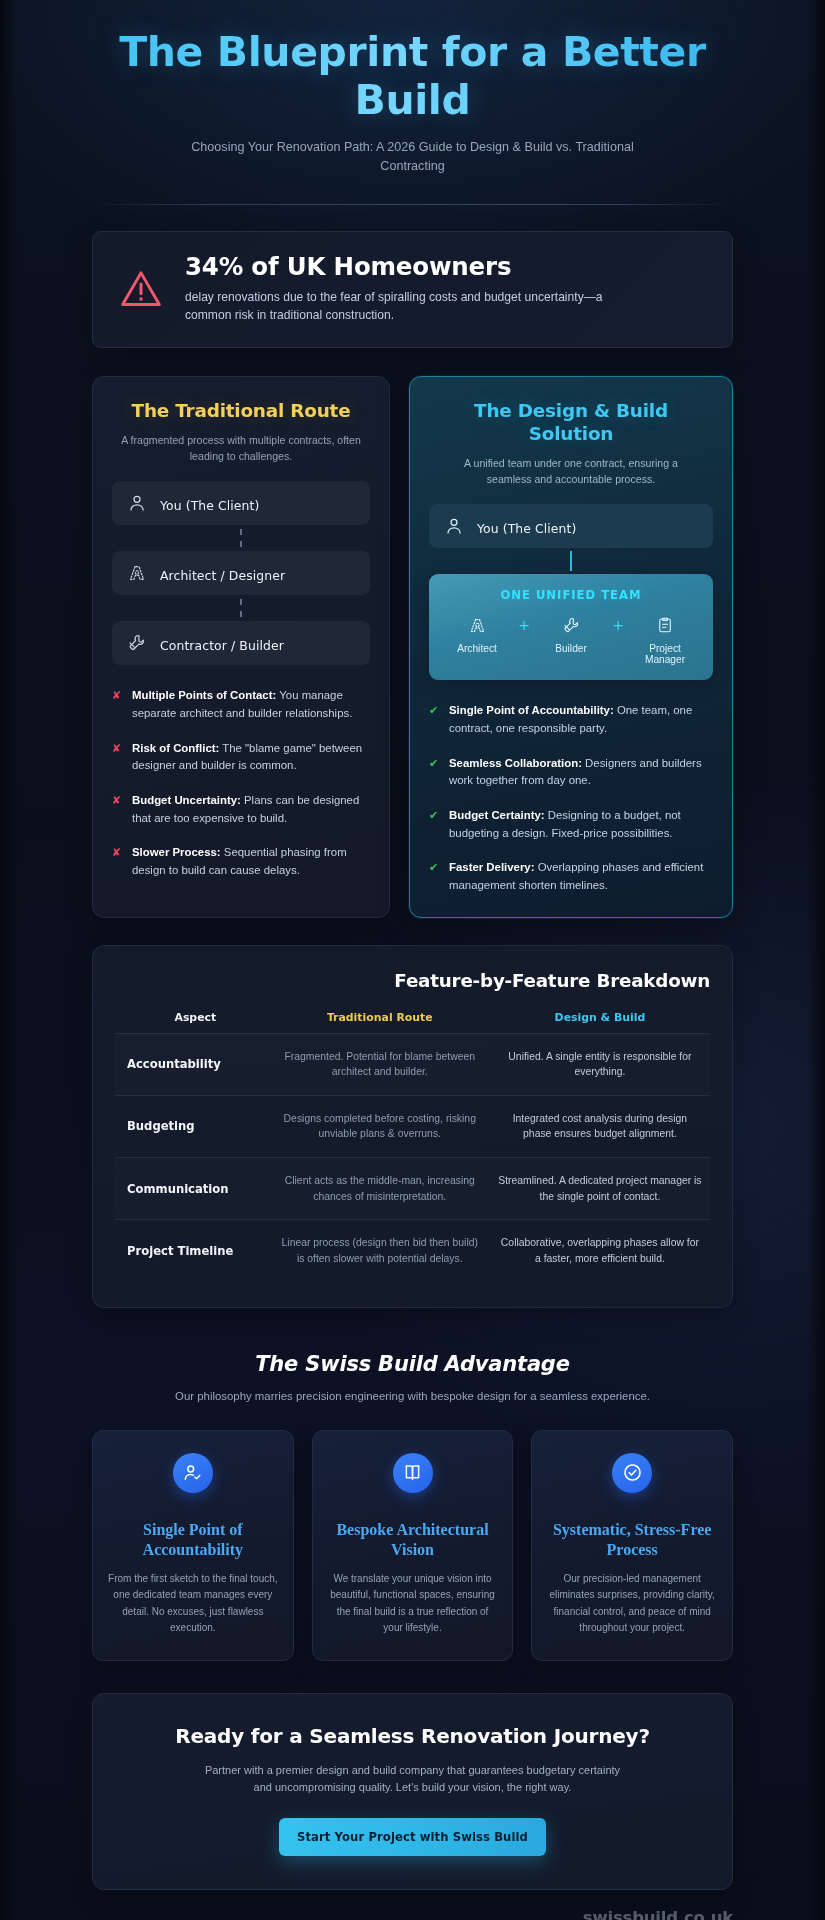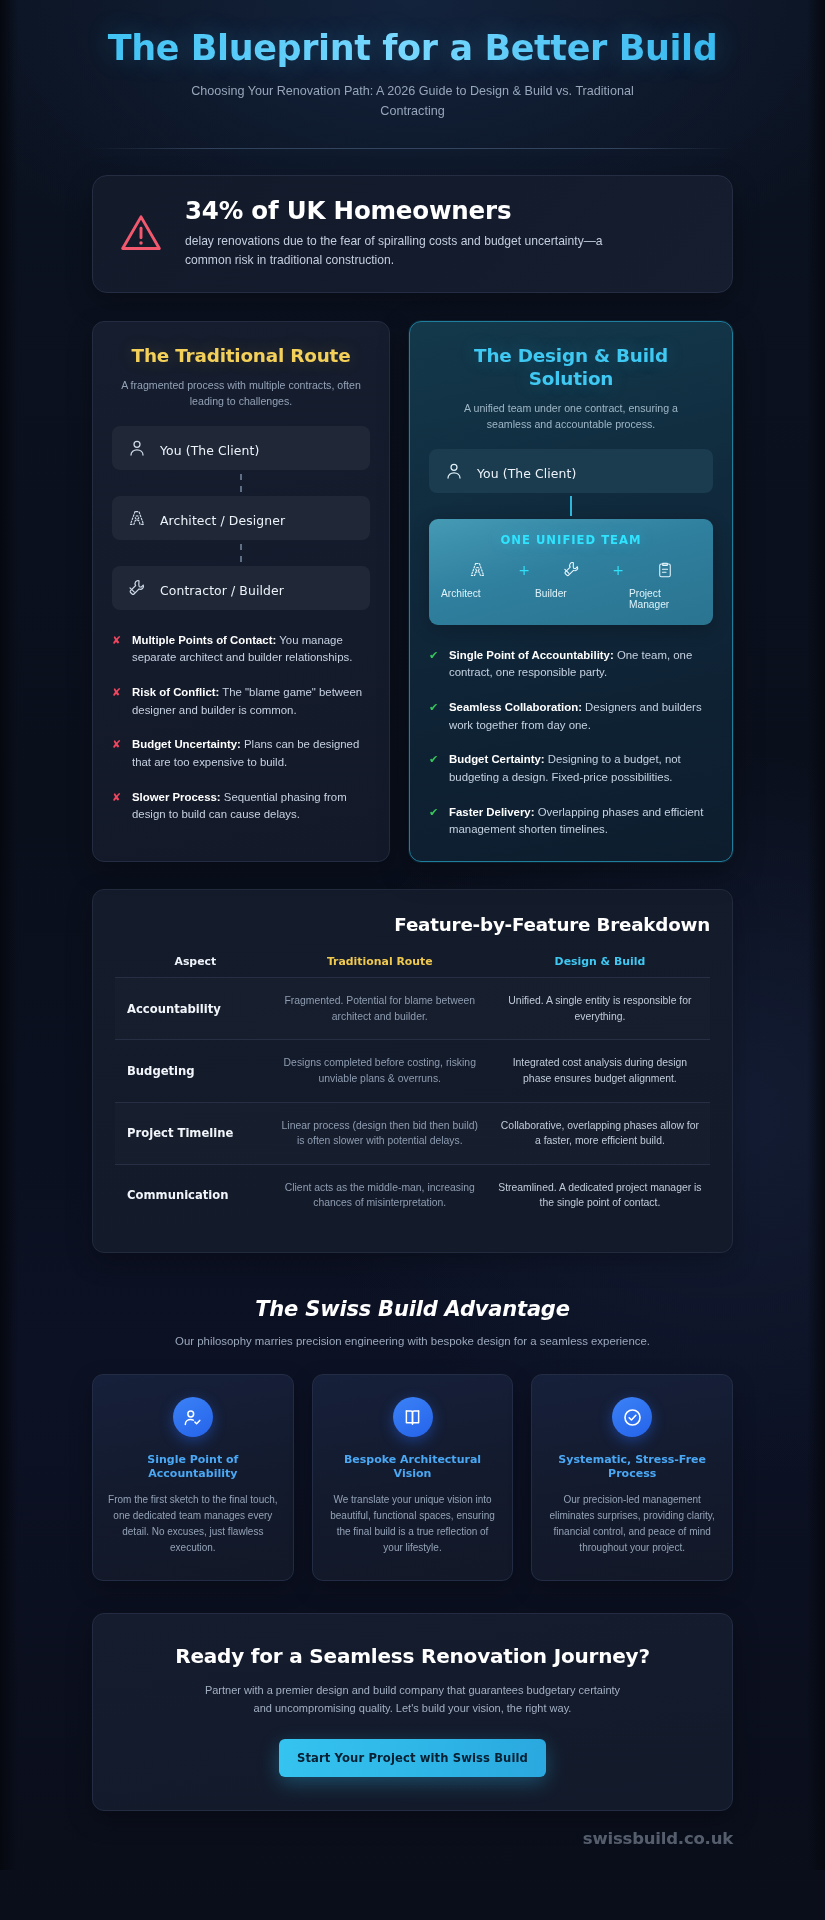--- a/index.html
+++ b/index.html
@@ -16,21 +16,21 @@
       radial-gradient(ellipse 620px 520px at 88% 58%, #131c33 0%, rgba(10,15,28,0) 70%),
       linear-gradient(180deg, #0b1220 0%, #0a0f1c 42%, #0c1124 72%, #0a0e1a 100%);
     color: #e7edf6;
   }
   .page { width: 825px; padding: 0 0 0 0; position: relative; }
   .inner { width: 825px; padding: 0 92px; }
 
   
   .hero { padding: 20px 0 0; text-align: center; }
   .hero h1 {
-    font-size: 35px;
+    font-size: 41px;
     line-height: 1.18;
     font-weight: 700;
     letter-spacing: -0.4px;
     color: #45c8f5;
     background: linear-gradient(92deg,#3fc4f4 0%,#7fdcff 48%,#35b9ef 100%);
     -webkit-background-clip: text;
     -webkit-text-fill-color: transparent;
     background-clip: text;
     text-shadow: 0 0 26px rgba(56,180,240,.28);
     padding: 8px 0 0;
@@ -47,21 +47,21 @@
     height: 1px; margin: 27px 0 0;
     background: linear-gradient(90deg, rgba(120,150,190,0) 0%, rgba(124,154,194,.32) 18%, rgba(124,154,194,.34) 82%, rgba(120,150,190,0) 100%);
   }
 
   
   .stat-wrap { padding: 26px 0 0; }
   .stat {
     display: flex; align-items: center; gap: 22px;
     background: linear-gradient(135deg,#131a2a 0%,#141b2c 55%,#151d2f 100%);
     border: 1px solid #242d42;
-    border-radius: 15px;
+    border-radius: 9px;
     padding: 21px 24px 23px 26px;
     box-shadow: 0 8px 26px rgba(0,0,0,.30);
   }
   .warn-ico { flex: 0 0 auto; width: 44px; height: 44px; }
   .stat-txt { flex: 1 1 auto; }
   .stat-txt .big {
     font-size: 24.5px; font-weight: 700; color: #ffffff;
     letter-spacing: -0.2px; line-height: 1.18;
   }
   .stat-txt .small {
@@ -122,21 +122,21 @@
     box-shadow: 0 4px 18px rgba(0,0,0,.22);
   }
   .unified .ut-title {
     font-size: 11.6px; font-weight: 700; color: #30e3ff; letter-spacing: 1.0px;
     text-shadow: 0 0 14px rgba(40,220,255,.35);
   }
   .unified .ut-row {
     display: flex; align-items: flex-start; justify-content: center; gap: 0;
     margin-top: 13px;
   }
-  .ut-item { flex: 0 0 auto; width: 72px; text-align: left; }
+  .ut-item { flex: 0 0 auto; width: 72px; text-align: center; }
   .ut-item .ico { height: 20px; display: flex; align-items: center; justify-content: center; }
   .ut-item .lbl {
     margin-top: 8px; font-size: 10.2px; color: #dff3fb;
     font-family: "Liberation Sans", sans-serif;
   }
   .ut-plus { flex: 0 0 auto; width: 22px; text-align: center; color: #2fe0f8; font-size: 14px; line-height: 20px; }
 
   
   .bullets { margin-top: 22px; }
   .bullet { display: flex; gap: 9px; margin-bottom: 17px; }
@@ -195,22 +195,23 @@
     box-shadow: 0 8px 22px rgba(0,0,0,.26);
   }
   .adv-circle {
     width: 40px; height: 40px; margin: 0 auto;
     border-radius: 50%;
     background: linear-gradient(150deg,#3b82f6 0%,#2563eb 100%);
     display: flex; align-items: center; justify-content: center;
     box-shadow: 0 4px 14px rgba(37,99,235,.45);
   }
   .adv-card h4 {
-    margin-top: 16px; font-size: 11px; font-weight: 700; line-height: 1.3;
+    margin-top: 27px; font-size: 16px; font-weight: 700; line-height: 1.3;
     color: #4aa8f5;
+    font-family: Liberation Serif, serif;
   }
   .adv-card p {
     margin-top: 10px; font-size: 10px; line-height: 1.62; color: #93a2b7;
     font-family: "Liberation Sans", sans-serif;
   }
 
   
   .cta {
     margin: 32px 0 0;
     background: linear-gradient(172deg,#141c2e 0%,#131a2a 100%);
@@ -434,28 +435,28 @@
             <td class="aspect">Accountability</td>
             <td class="cell">Fragmented. Potential for blame between architect and builder.</td>
             <td class="cell db">Unified. A single entity is responsible for everything.</td>
           </tr>
           <tr>
             <td class="aspect">Budgeting</td>
             <td class="cell">Designs completed before costing, risking unviable plans &amp; overruns.</td>
             <td class="cell db">Integrated cost analysis during design phase ensures budget alignment.</td>
           </tr>
           <tr>
+            <td class="aspect">Communication</td>
+            <td class="cell">Client acts as the middle-man, increasing chances of misinterpretation.</td>
+            <td class="cell db">Streamlined. A dedicated project manager is the single point of contact.</td>
+          </tr>
+          <tr>
             <td class="aspect">Project Timeline</td>
             <td class="cell">Linear process (design then bid then build) is often slower with potential delays.</td>
             <td class="cell db">Collaborative, overlapping phases allow for a faster, more efficient build.</td>
-          </tr>
-          <tr>
-            <td class="aspect">Communication</td>
-            <td class="cell">Client acts as the middle-man, increasing chances of misinterpretation.</td>
-            <td class="cell db">Streamlined. A dedicated project manager is the single point of contact.</td>
           </tr>
         </tbody>
       </table>
     </div>
   </div>
 
   <div class="inner">
     <div class="adv-head">
       <h3>The Swiss Build Advantage</h3>
       <p>Our philosophy marries precision engineering with bespoke design for a seamless experience.</p>

